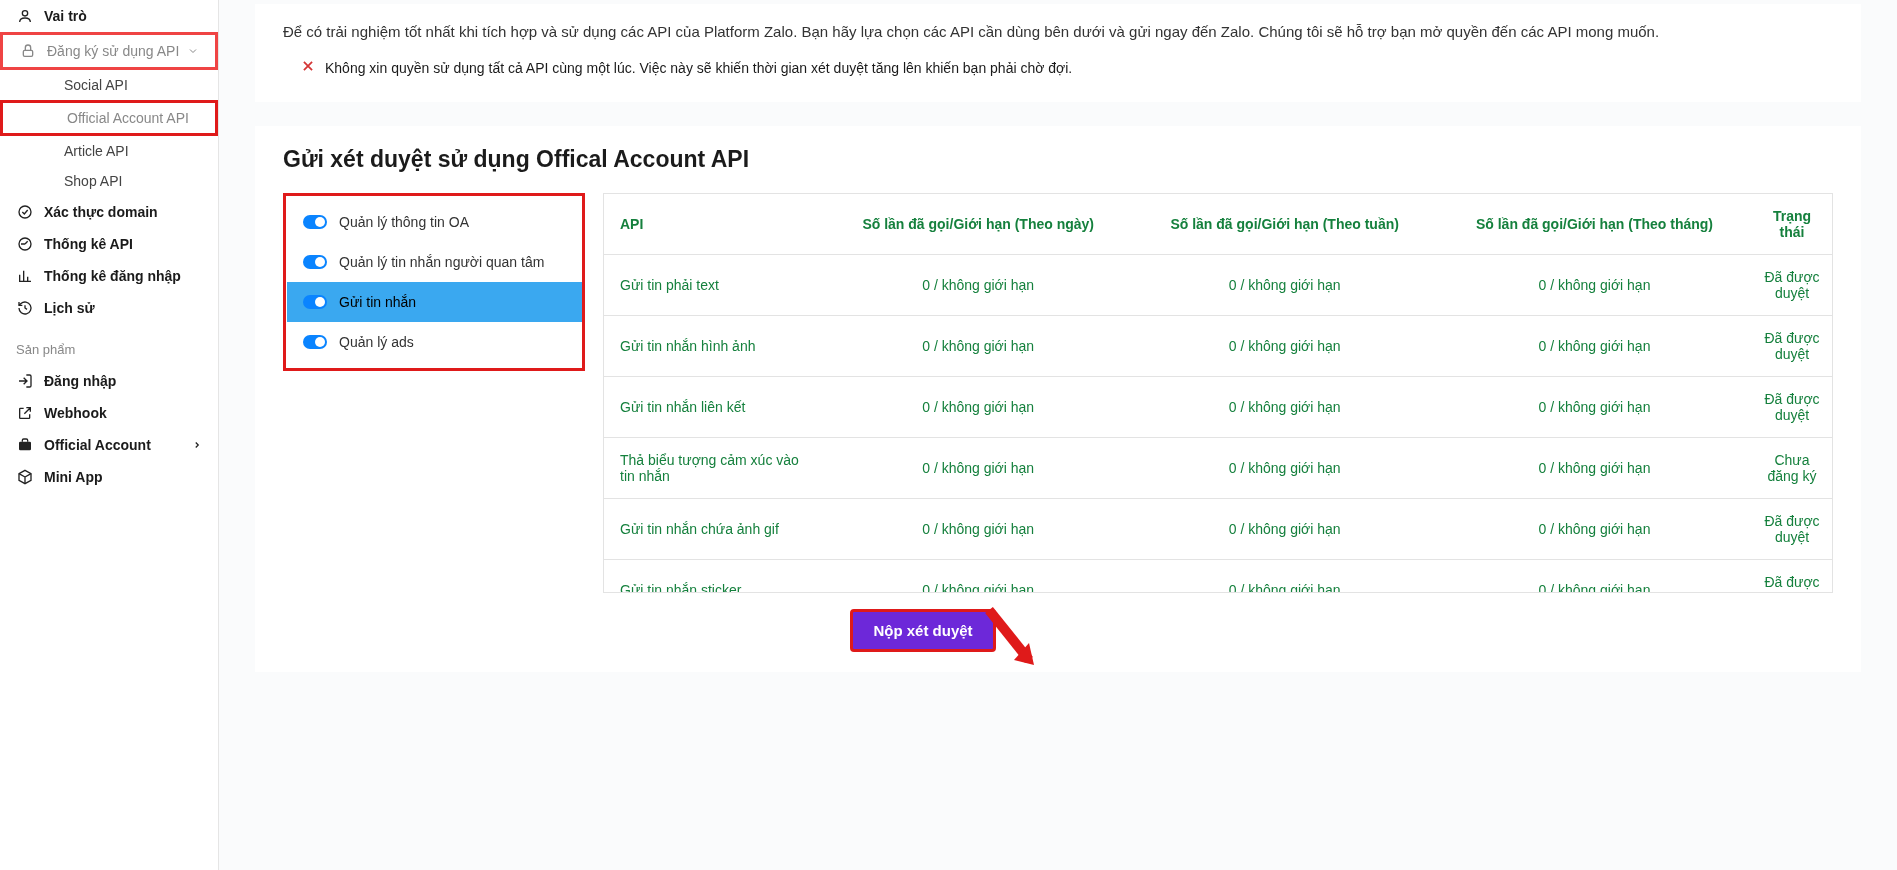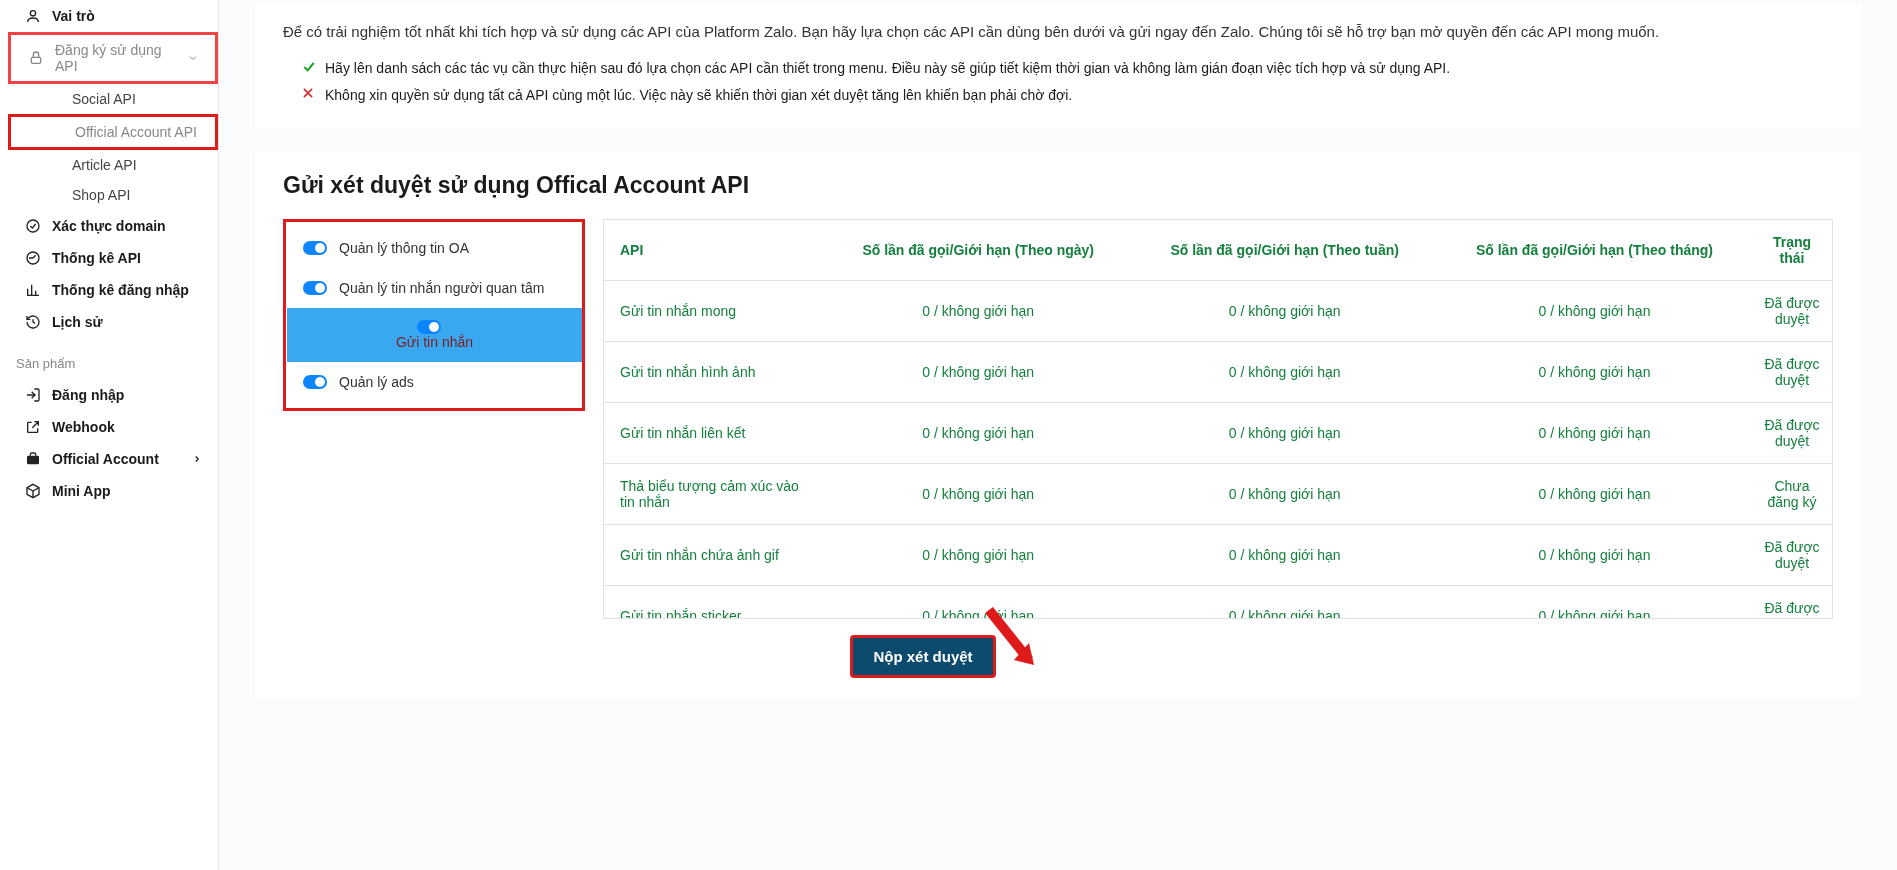--- a/index.html
+++ b/index.html
@@ -1,19 +1,19 @@
 <!DOCTYPE html>
 <html><head>
 <meta charset="utf-8">
 <style>
 * { margin: 0; padding: 0; box-sizing: border-box; }
 body { font-family: -apple-system, BlinkMacSystemFont, "Segoe UI", Helvetica, Arial, sans-serif; font-size: 14px; color: #1b1b1b; background: #fff; }
 .page { display: flex; min-height: 100vh; }
 .sidebar { width: 219px; border-right: 1px solid #e5e5e5; padding-top: 0; flex-shrink: 0; }
-.side-item { display: flex; align-items: center; padding: 7px 16px; cursor: pointer; color: #1b1b1b; font-weight: 600; margin-left: 8px; }
+.side-item { display: flex; align-items: center; padding: 7px 16px; cursor: pointer; color: #1b1b1b; font-weight: 600; }
 .side-item .ic { width: 18px; height: 18px; margin-right: 10px; display: inline-flex; align-items: center; justify-content: center; color: #222; flex-shrink:0; }
 .side-item .label { flex: 1; }
 .side-item .chev { color: #666; font-size: 12px; }
 .side-item.sub { padding-left: 64px; font-weight: 400; color: #444; }
 .side-item.sub.active { color: #888; }
 .side-section { padding: 18px 16px 8px; color: #888; font-size: 13px; font-weight: 400; }
 .hi-red-a { border: 3px solid #ef4444; }
 .hi-red-b { border: 3px solid #df1a1a; }
 
 .main { flex: 1; background: #fafbfc; padding: 0 0 20px 0; position: relative; overflow: hidden; }
@@ -21,34 +21,34 @@
 .intro { font-size: 15px; color: #333; line-height: 1.8; margin-bottom: 10px; }
 .bullet-line { display: flex; align-items: flex-start; padding-left: 18px; line-height:1.9; }
 .bullet-line .bic { width: 16px; height: 16px; margin-top: 4px; margin-right: 8px; flex-shrink: 0; }
 .check-ic { color: #18a321; }
 .cross-ic { color: #d43535; }
 
 .heading { font-size: 23px; font-weight: 600; padding: 0 0 20px 0; }
 .review-row { display: flex; align-items: flex-start; gap: 18px; }
 .toggle-panel { width: 302px; border: 3px solid #df1a1a; padding: 6px 0 6px 1px; background: #fff; }
 .toggle-item { display: flex; align-items: center; padding: 12px 16px; cursor: pointer; font-size: 14px; color: #333; }
-.toggle-item.active { background: #3aa8f0; color: #7f1d1d; flex-direction: column; }
+.toggle-item.active { background: #3aa8f0; color: #000000; }
 .switch { width: 24px; height: 14px; background: #0a84ff; border-radius: 10px; margin-right: 12px; position: relative; flex-shrink:0; }
 .switch::after { content:""; position:absolute; width:10px; height:10px; background:#fff; border-radius:50%; top:2px; right:2px; }
 
 .table-wrap { flex: 1; border: 1px solid #e3e3e3; overflow-y: scroll; height: 400px; }
 .api-table { width: 100%; border-collapse: collapse; }
 .api-table th, .api-table td { border-bottom: 1px solid #e3e3e3; padding: 14px 10px; text-align: center; font-size: 14px; color: #15803d; }
 .api-table th { font-weight: 600; vertical-align: middle; }
 .api-table th:first-child, .api-table td:first-child { text-align: left; padding-left: 16px; }
 .status-ok { color: #18a321; }
 .status-no { color: #d43535; }
 
 .submit-wrap { text-align: center; margin-top: 16px; margin-left: -270px; }
-.submit-btn { display: inline-block; background: #0c4a6e; color: #fff; font-weight: 600; padding: 10px 20px; border-radius: 4px; cursor: pointer; border: 3px solid #df1a1a; font-size: 15px; }
+.submit-btn { display: inline-block; background: #6d28d9; color: #fff; font-weight: 600; padding: 10px 20px; border-radius: 4px; cursor: pointer; border: 3px solid #df1a1a; font-size: 15px; }
 
 .arrow-svg { position: absolute; left: 765px; top: 605px; width: 60px; height: 70px; pointer-events: none; }
 
 svg { display:block; }
 </style>
 </head>
 <body>
 
 <div class="page">
 
@@ -167,28 +167,20 @@
             <path d="M12 12l9-5M12 12v10M12 12L3 7"></path>
           </svg>
       </span>
       <span class="label">Mini App</span>
     </div>
   </div>
 
   <div class="main">
     <div class="card" style="margin-top:4px;padding-top:14px;">
       <div class="intro">Để có trải nghiệm tốt nhất khi tích hợp và sử dụng các API của Platform Zalo. Bạn hãy lựa chọn các API cần dùng bên dưới và gửi ngay đến Zalo. Chúng tôi sẽ hỗ trợ bạn mở quyền đến các API mong muốn.</div>
-      <div class="bullet-line">
-        <span class="bic check-ic">
-          <svg viewBox="0 0 24 24" width="16" height="16" fill="none" stroke="currentColor" stroke-width="3">
-              <path d="M5 12l5 5 9-11"></path>
-            </svg>
-        </span>
-        <span>Hãy lên danh sách các tác vụ cần thực hiện sau đó lựa chọn các API cần thiết trong menu. Điều này sẽ giúp tiết kiệm thời gian và không làm gián đoạn việc tích hợp và sử dụng API.</span>
-      </div>
       <div class="bullet-line">
         <span class="bic cross-ic">
           <svg viewBox="0 0 24 24" width="14" height="14" fill="none" stroke="currentColor" stroke-width="3">
               <path d="M5 5l14 14M19 5L5 19"></path>
             </svg>
         </span>
         <span>Không xin quyền sử dụng tất cả API cùng một lúc. Việc này sẽ khiến thời gian xét duyệt tăng lên khiến bạn phải chờ đợi.</span>
       </div>
     </div>
 
@@ -221,21 +213,21 @@
               <tr>
                 <th style="width:220px;">API</th>
                 <th>Số lần đã gọi/Giới hạn (Theo ngày)</th>
                 <th>Số lần đã gọi/Giới hạn (Theo tuần)</th>
                 <th>Số lần đã gọi/Giới hạn (Theo tháng)</th>
                 <th style="width:80px;">Trạng thái</th>
               </tr>
             </thead>
             <tbody id="api-tbody">
                 <tr>
-                  <td>Gửi tin nhắn mong</td>
+                  <td>Gửi tin phải text</td>
                   <td>0 / không giới hạn</td>
                   <td>0 / không giới hạn</td>
                   <td>0 / không giới hạn</td>
                   <td class="status-ok">Đã được duyệt</td>
                 </tr>
                 <tr>
                   <td>Gửi tin nhắn hình ảnh</td>
                   <td>0 / không giới hạn</td>
                   <td>0 / không giới hạn</td>
                   <td>0 / không giới hạn</td>

